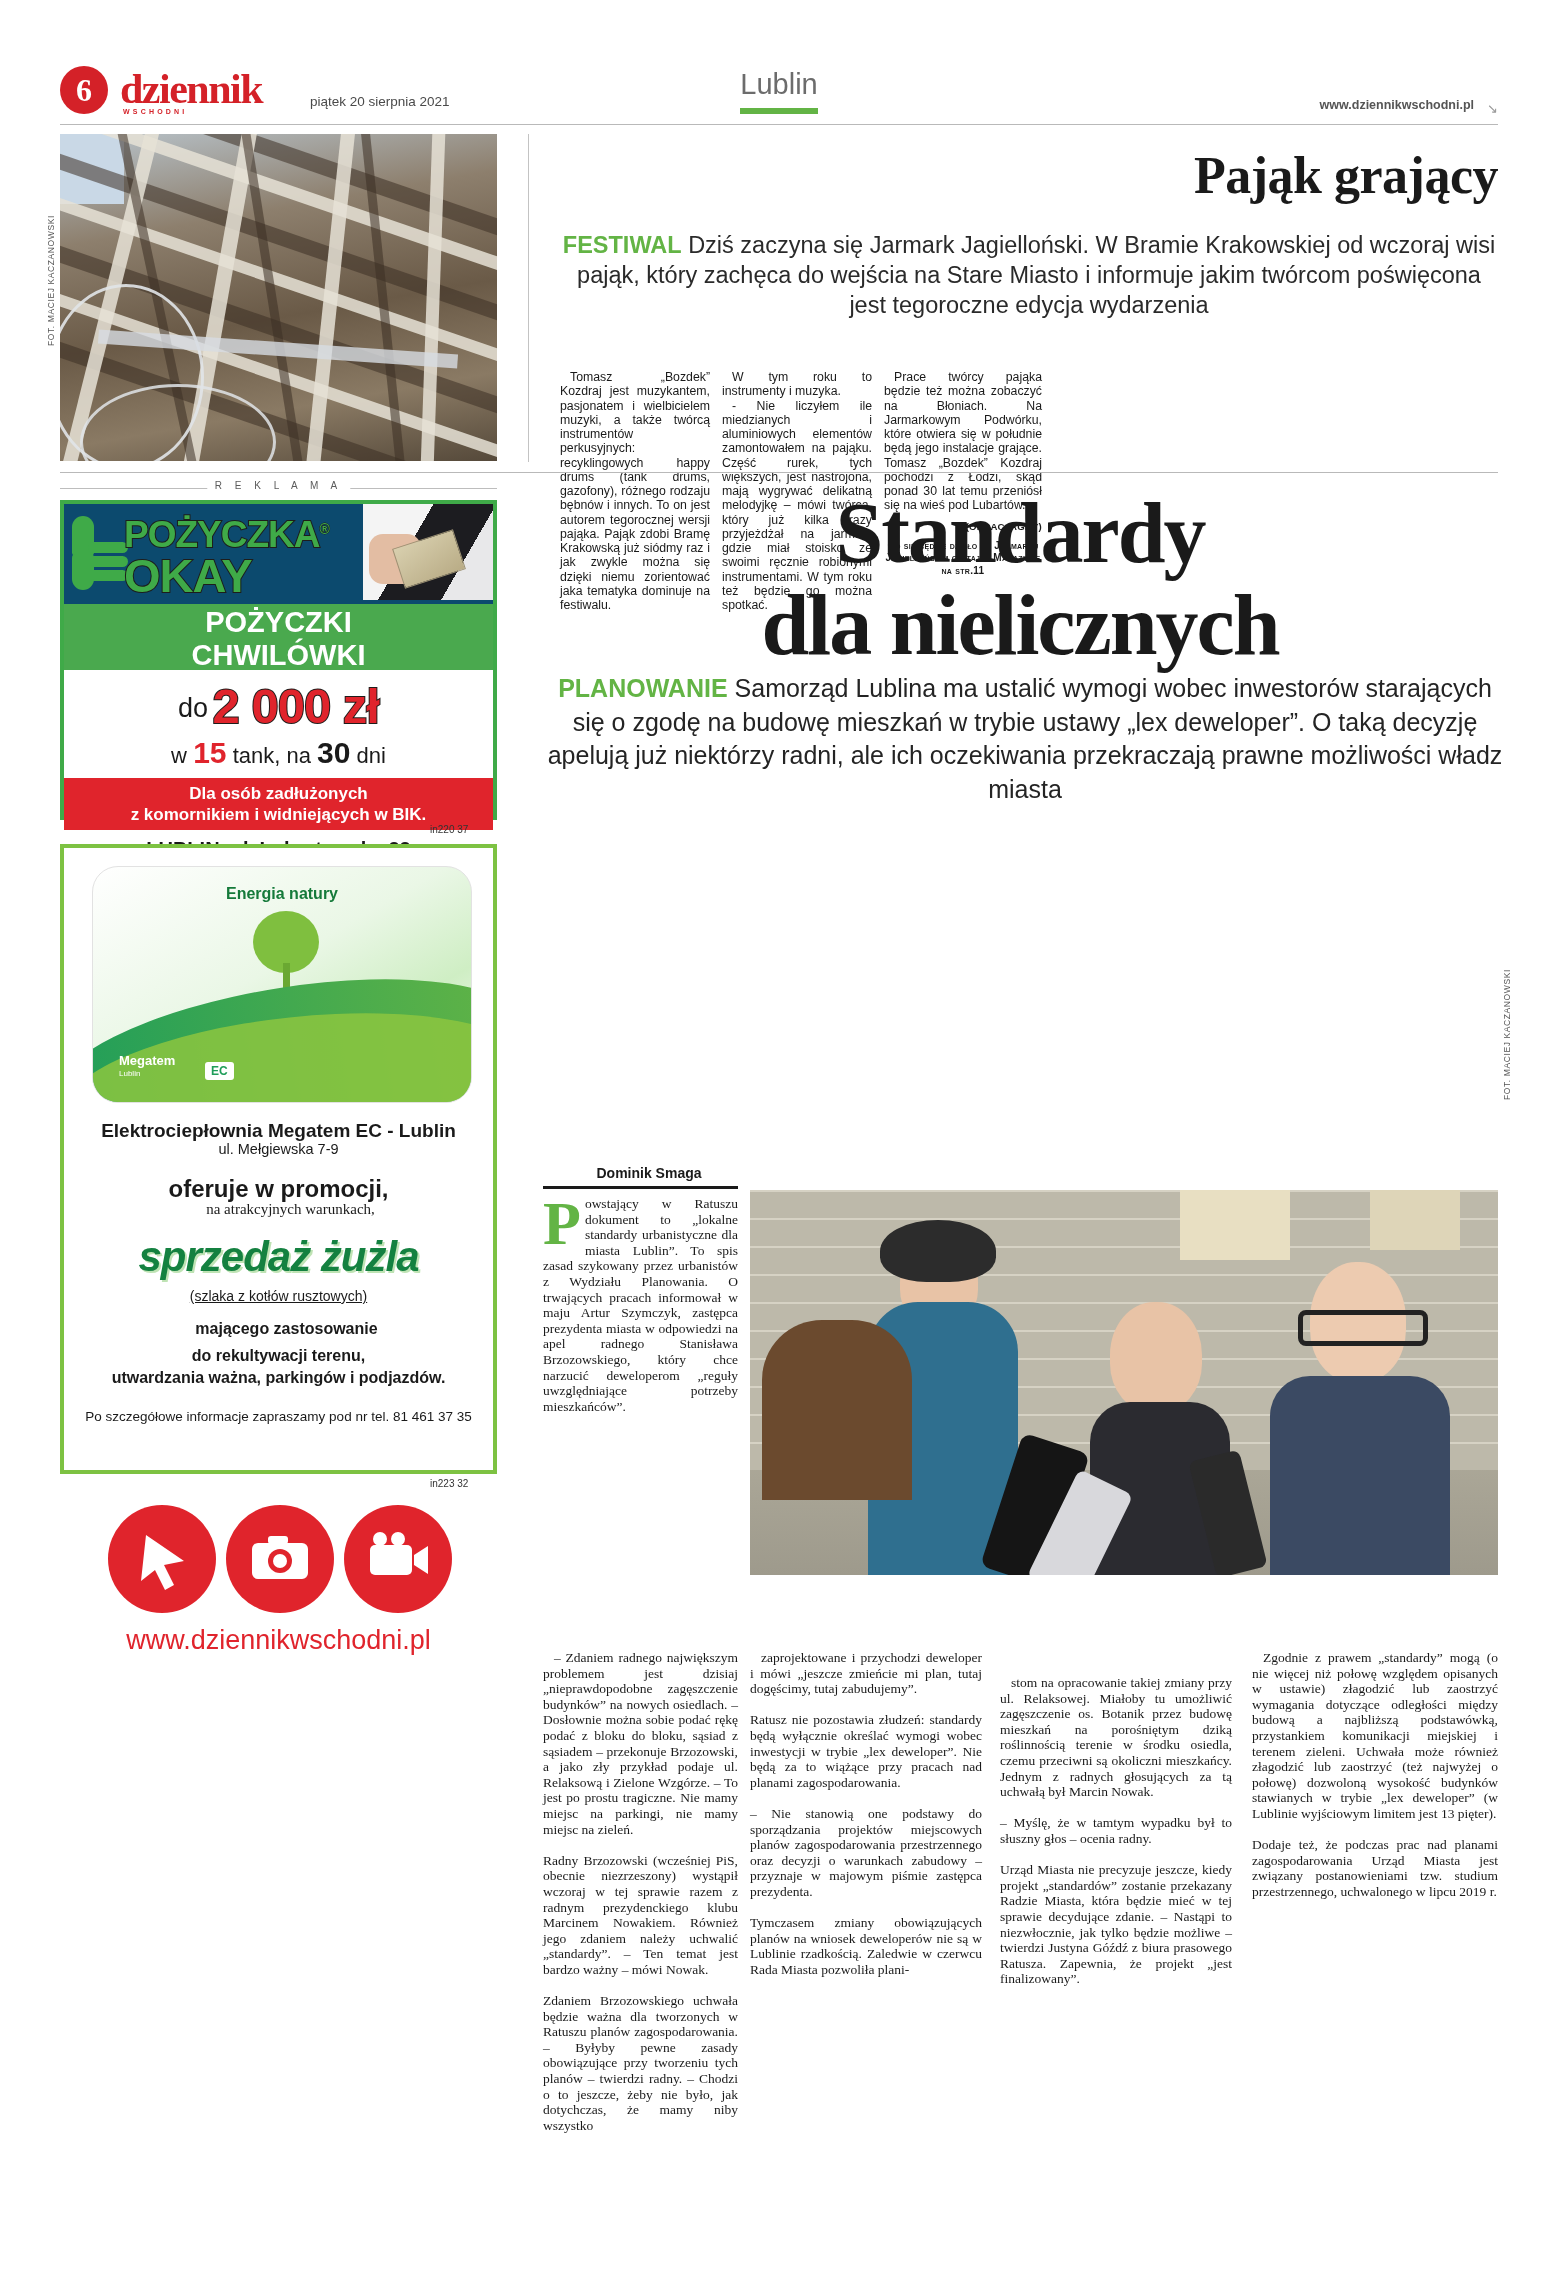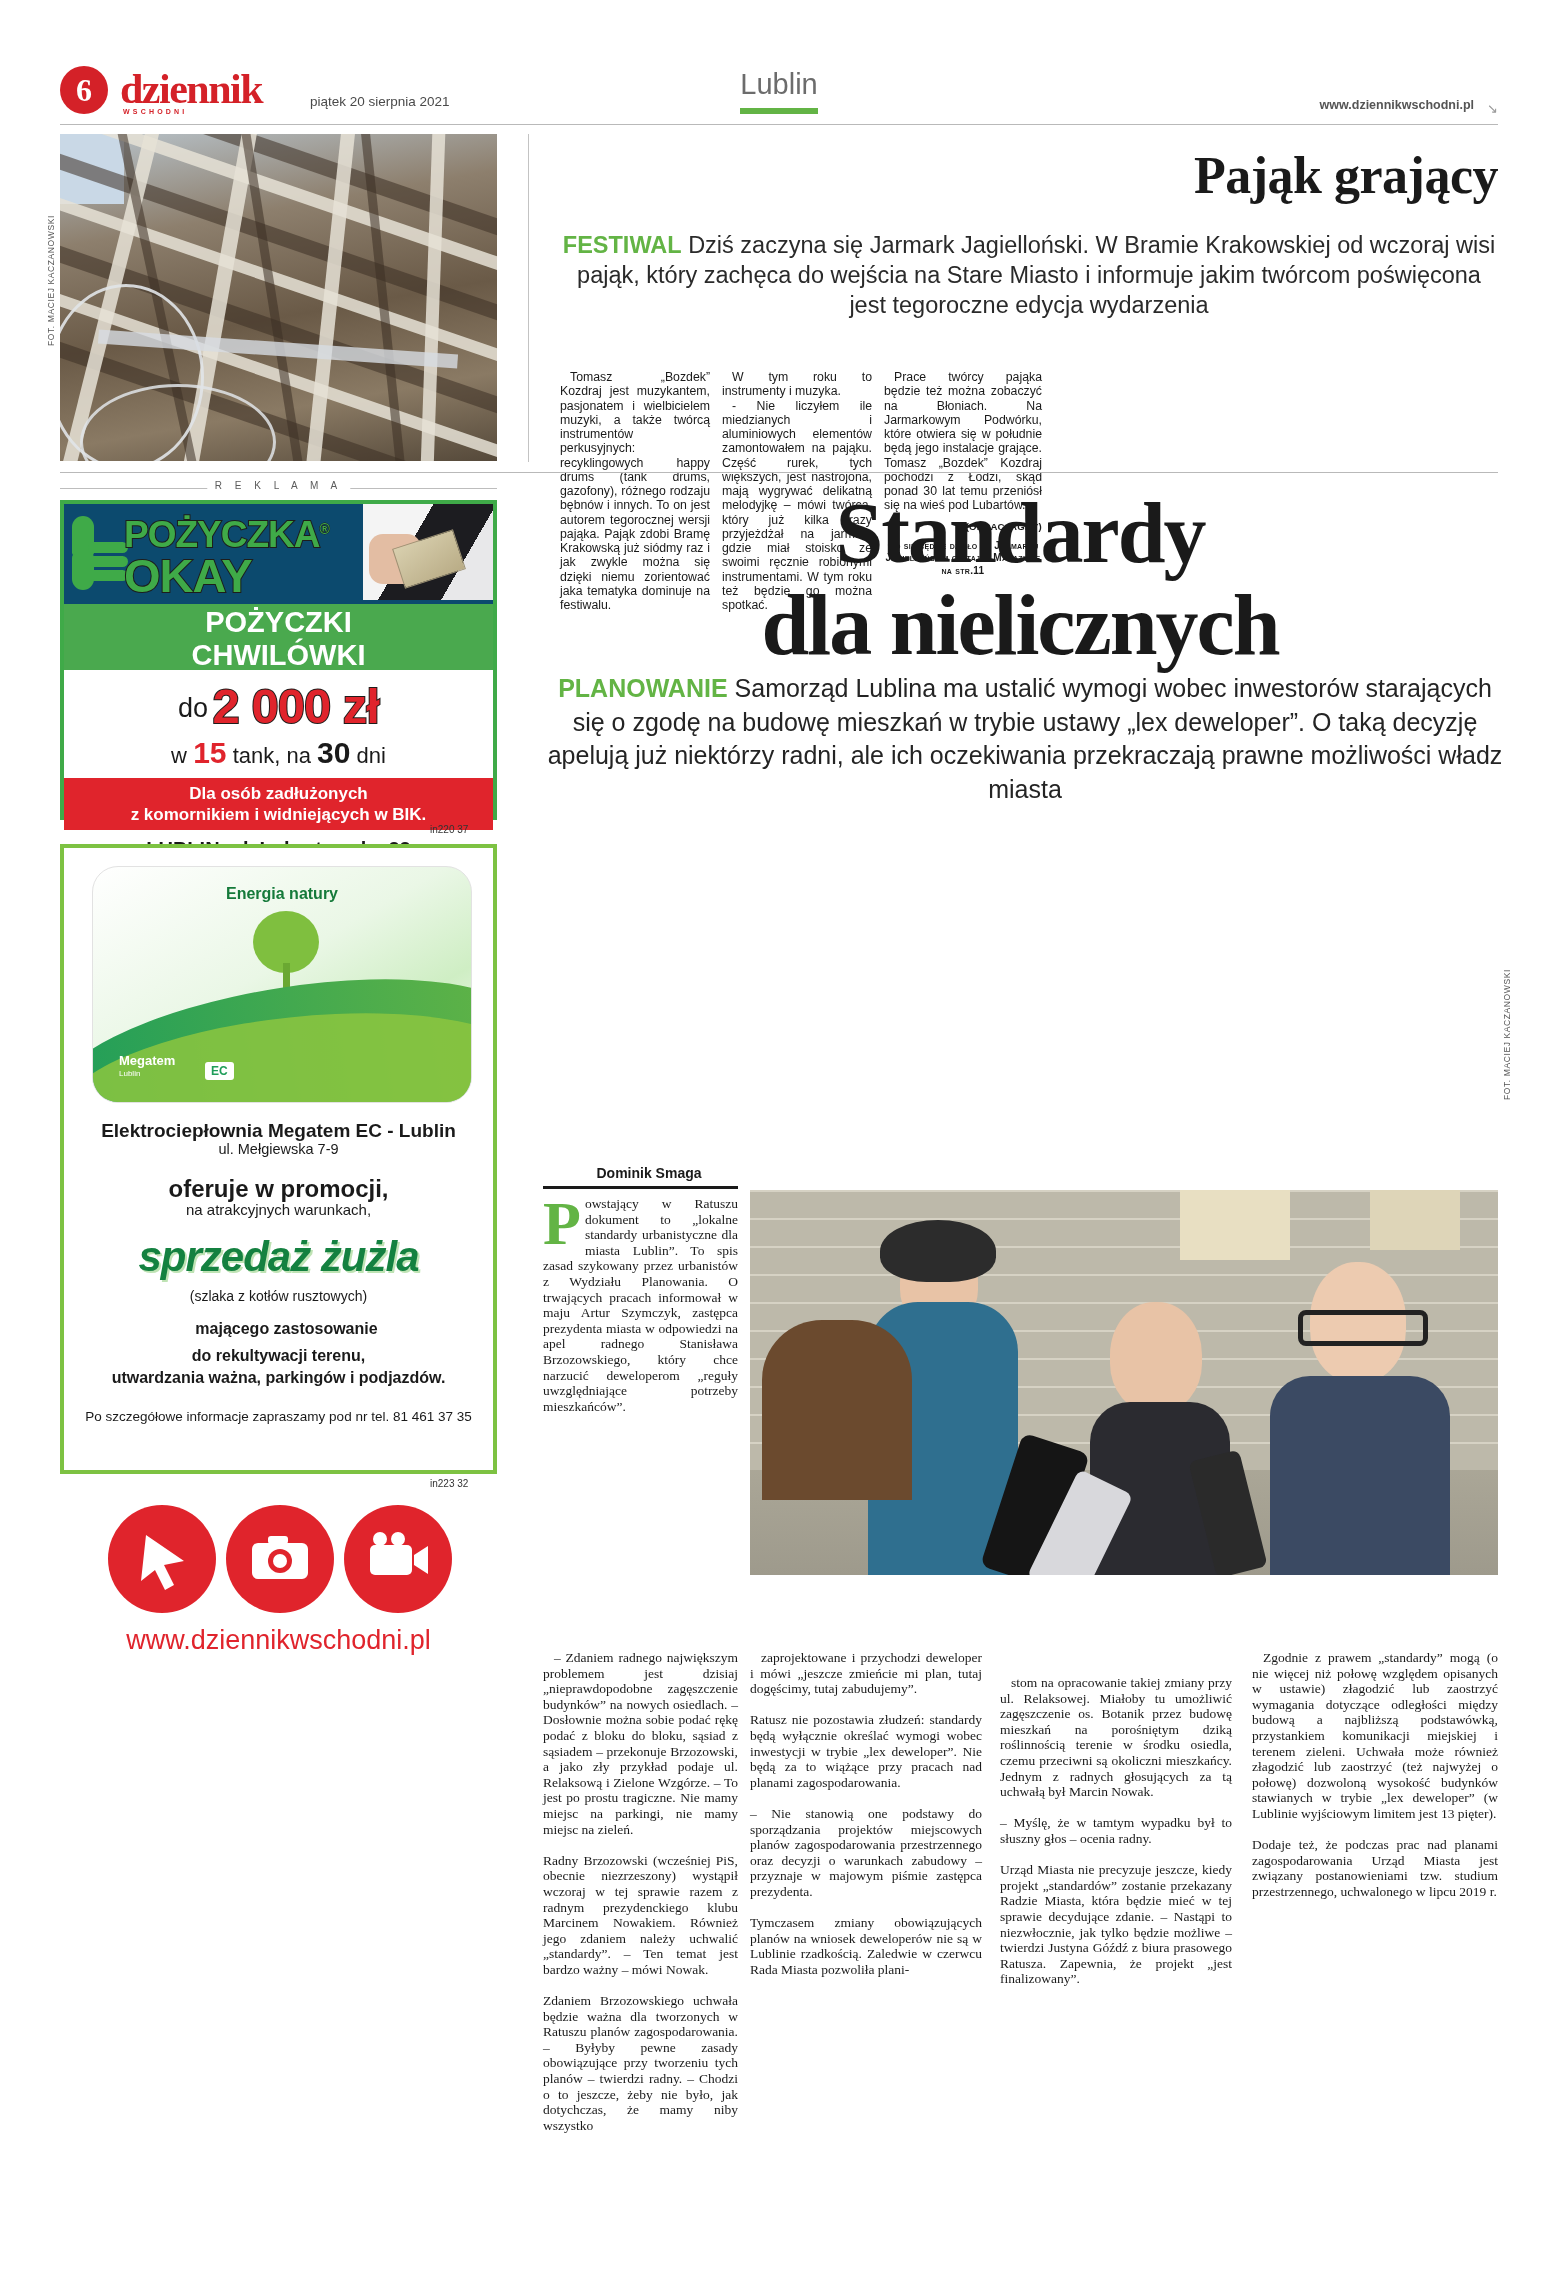--- a/index.html
+++ b/index.html
@@ -89,24 +89,24 @@
   .card .tree{position:absolute;left:150px;top:44px;width:86px;height:108px;}
   .card .tree .cr{position:absolute;left:10px;top:0;width:66px;height:62px;border-radius:50%;background:#7fbf3f;}
   .card .tree .tr{position:absolute;left:40px;top:52px;width:7px;height:50px;background:#6aa832;}
   .energia{position:absolute;left:0;top:18px;width:378px;text-align:center;color:#157a3a;font-size:16px;font-weight:bold;}
   .mg{position:absolute;left:26px;bottom:22px;color:#fff;font-size:13px;font-weight:bold;line-height:13px;}
   .mg small{font-size:8px;font-weight:normal;display:block;}
   .ecbox{position:absolute;left:112px;bottom:22px;background:#fff;border-radius:3px;padding:2px 6px;color:#1f9d5a;font-weight:bold;font-size:12px;}
   .ad2-h1{position:absolute;left:0;top:272px;width:429px;text-align:center;font-weight:bold;font-size:19px;}
   .ad2-h2{position:absolute;left:0;top:293px;width:429px;text-align:center;font-size:14.5px;}
   .ad2-h3{position:absolute;left:0;top:327px;width:429px;text-align:center;font-weight:bold;font-size:24px;}
-  .ad2-h4{position:absolute;left:0;top:353px;width:429px;text-align:center;font-size:15px;}
+  .ad2-h4{position:absolute;left:12px;top:353px;width:429px;text-align:center;font-size:15px;font-family:Liberation Serif, serif;}
   .ad2-big{position:absolute;left:0;top:385px;width:429px;text-align:center;font-weight:bold;font-style:italic;font-size:42px;
            color:#148140;letter-spacing:-1px;text-shadow:2px 2px 0 #bfe3b4;}
-  .ad2-h5{position:absolute;left:0;top:440px;width:429px;text-align:center;font-size:14px;}
+  .ad2-h5{position:absolute;left:0;top:440px;width:429px;text-align:center;font-size:14px;text-decoration:underline;}
   .ad2-h6{position:absolute;left:0;top:470px;width:429px;text-align:center;font-weight:bold;font-size:16px;line-height:21px;margin-left:8px;}
   .ad2-h7{position:absolute;left:0;top:497px;width:429px;text-align:center;font-weight:bold;font-size:16px;line-height:21px;}
   .ad2-h8{position:absolute;left:0;top:519px;width:429px;text-align:center;font-weight:bold;font-size:16px;line-height:21px;}
   .ad2-h9{position:absolute;left:0;top:560px;width:429px;text-align:center;font-size:13.5px;line-height:17px;}
   .ad2-code{position:absolute;left:430px;top:1478px;font-size:10px;color:#333;}
 
   
   .promos{position:absolute;left:60px;top:1505px;width:437px;height:130px;}
   .pcircle{position:absolute;top:0;width:108px;height:108px;border-radius:50%;background:#e0242c;}
   .pc1{left:48px;} .pc2{left:166px;} .pc3{left:284px;}

